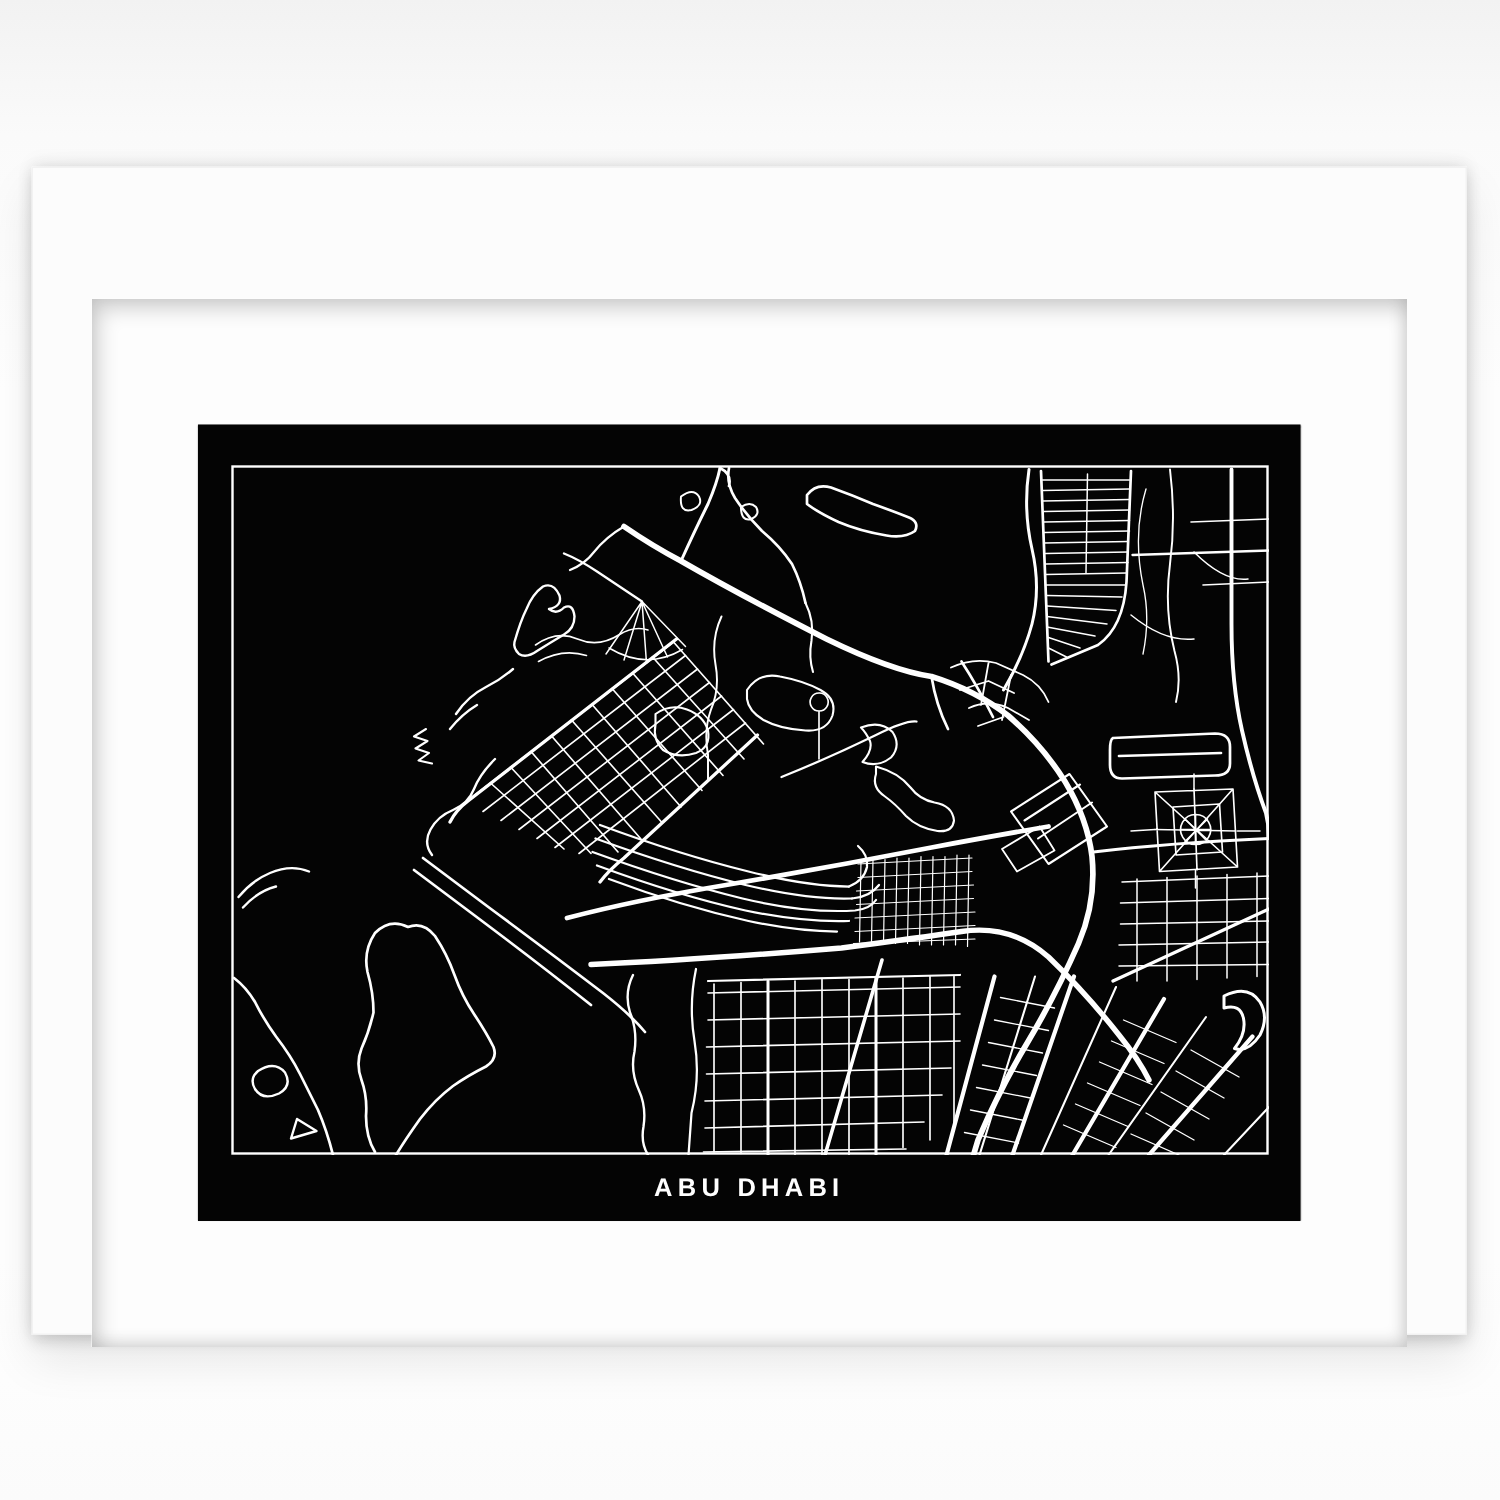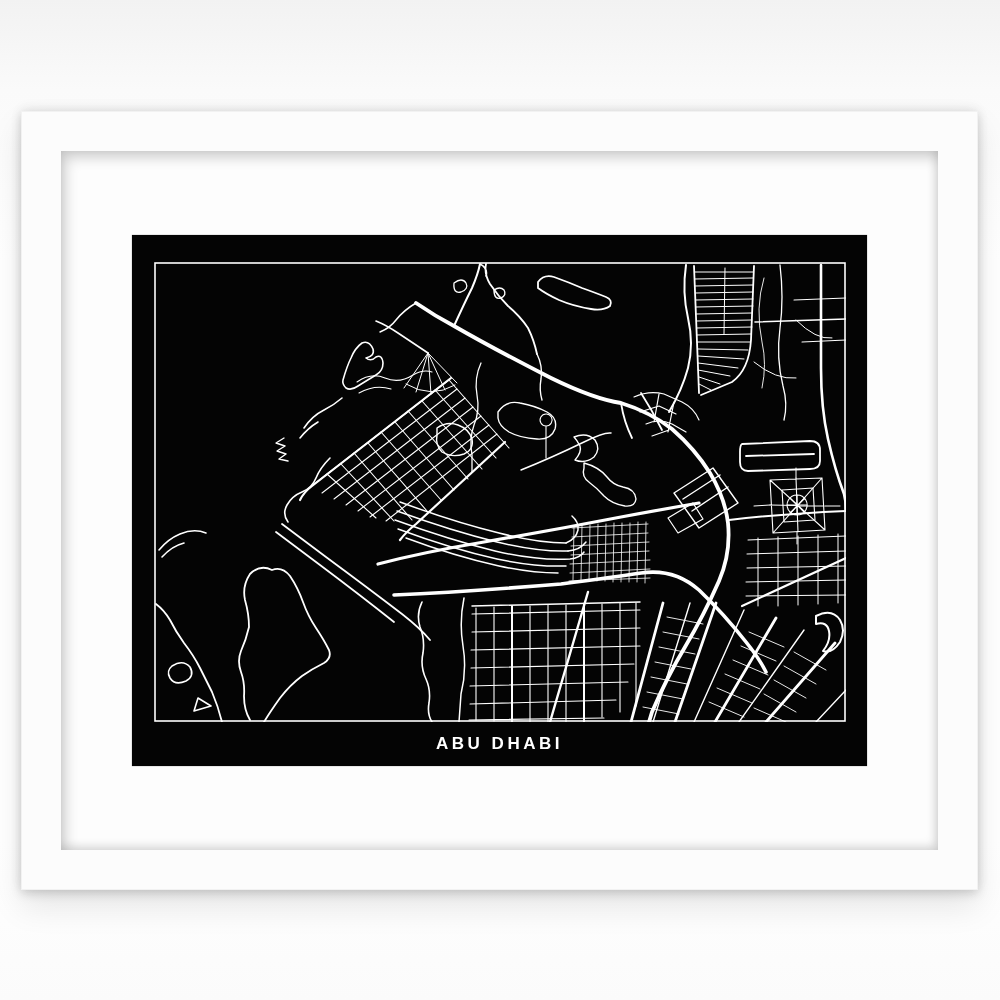--- a/index.html
+++ b/index.html
@@ -11,20 +11,21 @@
   .stage{position:relative;width:1000px;height:1000px;}
   .frame{
     position:absolute;left:21px;top:111px;width:957px;height:779px;
     background:#fcfcfc;box-sizing:border-box;padding:40px;
     box-shadow:0 3px 10px rgba(0,0,0,.16),0 16px 30px rgba(0,0,0,.10),0 -3px 12px rgba(0,0,0,.05),inset 0 0 0 1px rgba(0,0,0,.04);
   }
   .mat{
     width:877px;height:699px;background:#fdfdfd;
     display:flex;align-items:center;justify-content:center;
     box-shadow:inset 4px 6px 14px rgba(0,0,0,.20),inset -3px -4px 10px rgba(0,0,0,.12);
+    margin-top:48px;
   }
   .poster{
     position:relative;width:735px;height:531px;background:#040404;
     box-shadow:0 0 1px rgba(0,0,0,.5);
   }
   .map-area{position:absolute;left:22px;top:27px;width:692px;height:460px;}
   .map-area svg{display:block;width:692px;height:460px;}
   .map-area svg path{stroke:#ffffff;fill:none;stroke-linecap:round;stroke-linejoin:round;}
   .poster-title{
     position:absolute;left:0;top:487px;width:735px;height:44px;

